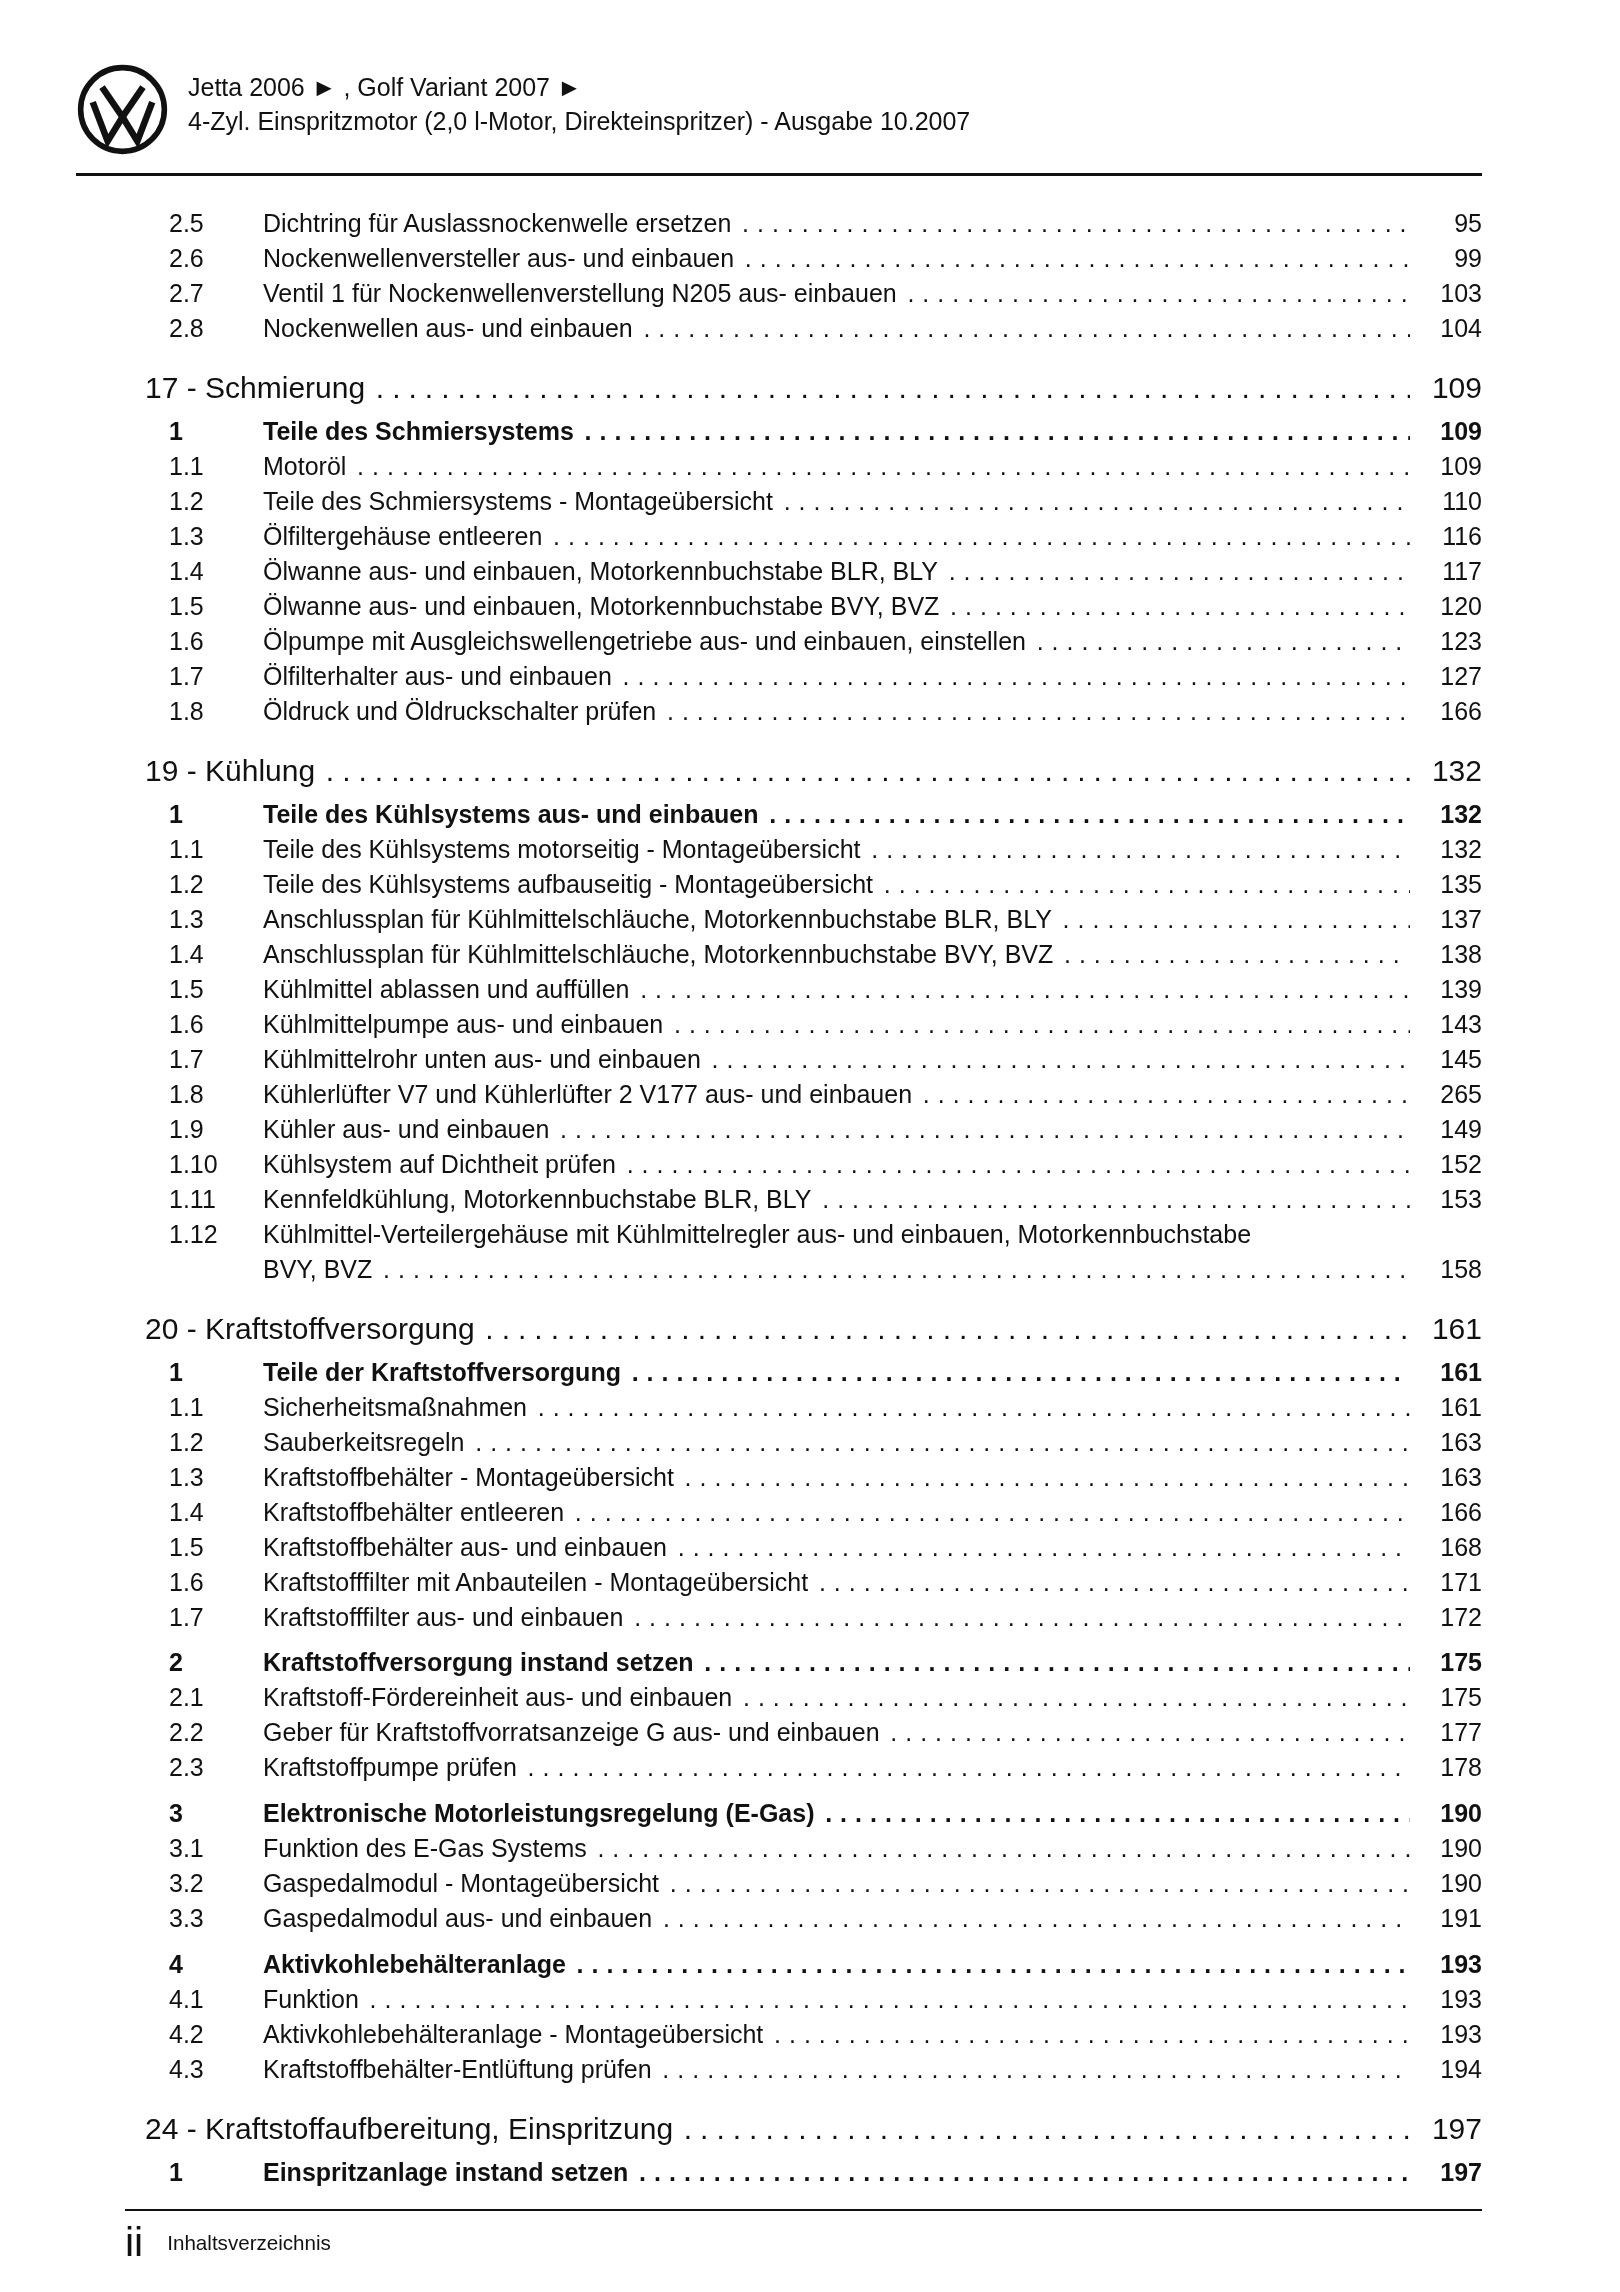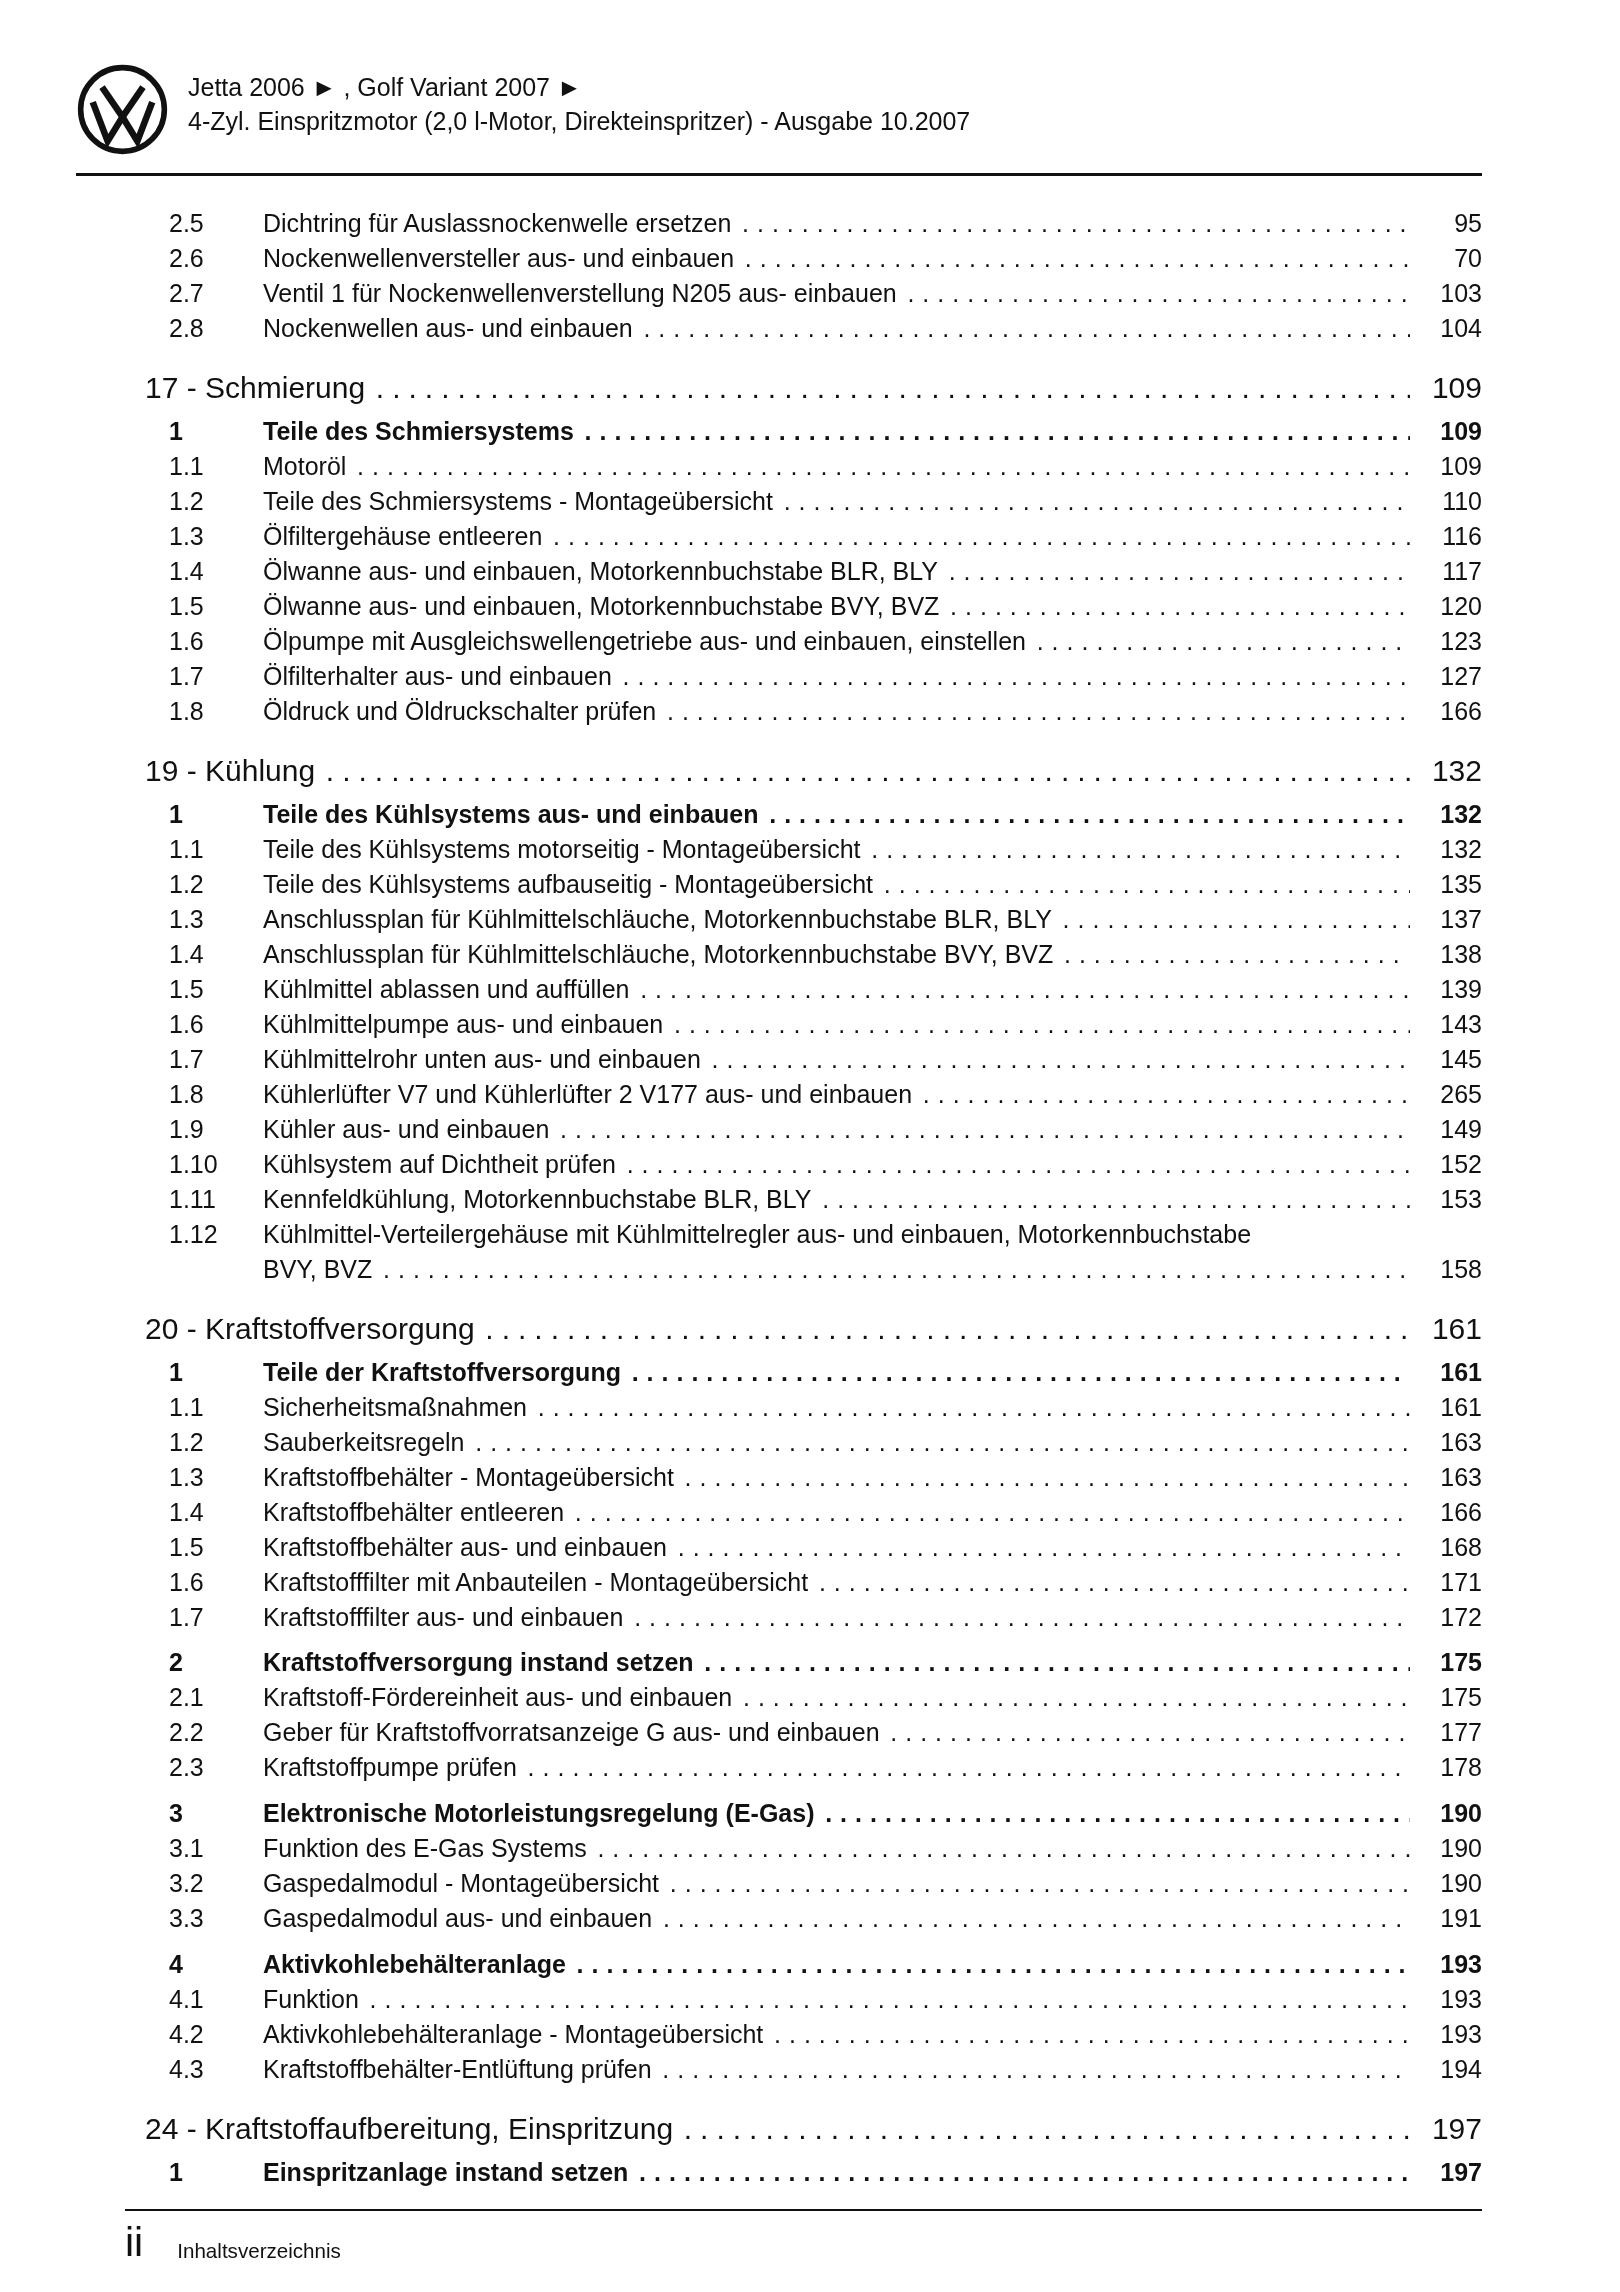--- a/index.html
+++ b/index.html
@@ -58,21 +58,21 @@
     content:"........................................................................................................................................................................................";
   }
   .page-num{flex:0 0 auto;min-width:63px;text-align:right;}
   
   .footer-wrap{
     position:absolute;
     left:125px;right:138px;bottom:30px;
   }
   .bottom-rule{margin-bottom:10.7px;}
   .footer{
-    display:flex;align-items:flex-end;gap:34px;
+    display:flex;align-items:center;gap:24px;
   }
   .footer-pgnum{font-size:41px;line-height:1;}
   .footer-label{font-size:20.6px;}
 </style>
 </head>
 <body>
 
 <div class="page">
 
   <header class="header">
@@ -95,21 +95,21 @@
       <div class="row entry">
         <span class="num">2.5</span>
         <span class="title">Dichtring für Auslassnockenwelle ersetzen</span>
         <span class="leader"></span>
         <span class="page-num">95</span>
       </div>
       <div class="row entry">
         <span class="num">2.6</span>
         <span class="title">Nockenwellenversteller aus- und einbauen</span>
         <span class="leader"></span>
-        <span class="page-num">70</span>
+        <span class="page-num">99</span>
       </div>
       <div class="row entry">
         <span class="num">2.7</span>
         <span class="title">Ventil 1 für Nockenwellenverstellung N205 aus- einbauen</span>
         <span class="leader"></span>
         <span class="page-num">103</span>
       </div>
       <div class="row entry">
         <span class="num">2.8</span>
         <span class="title">Nockenwellen aus- und einbauen</span>

